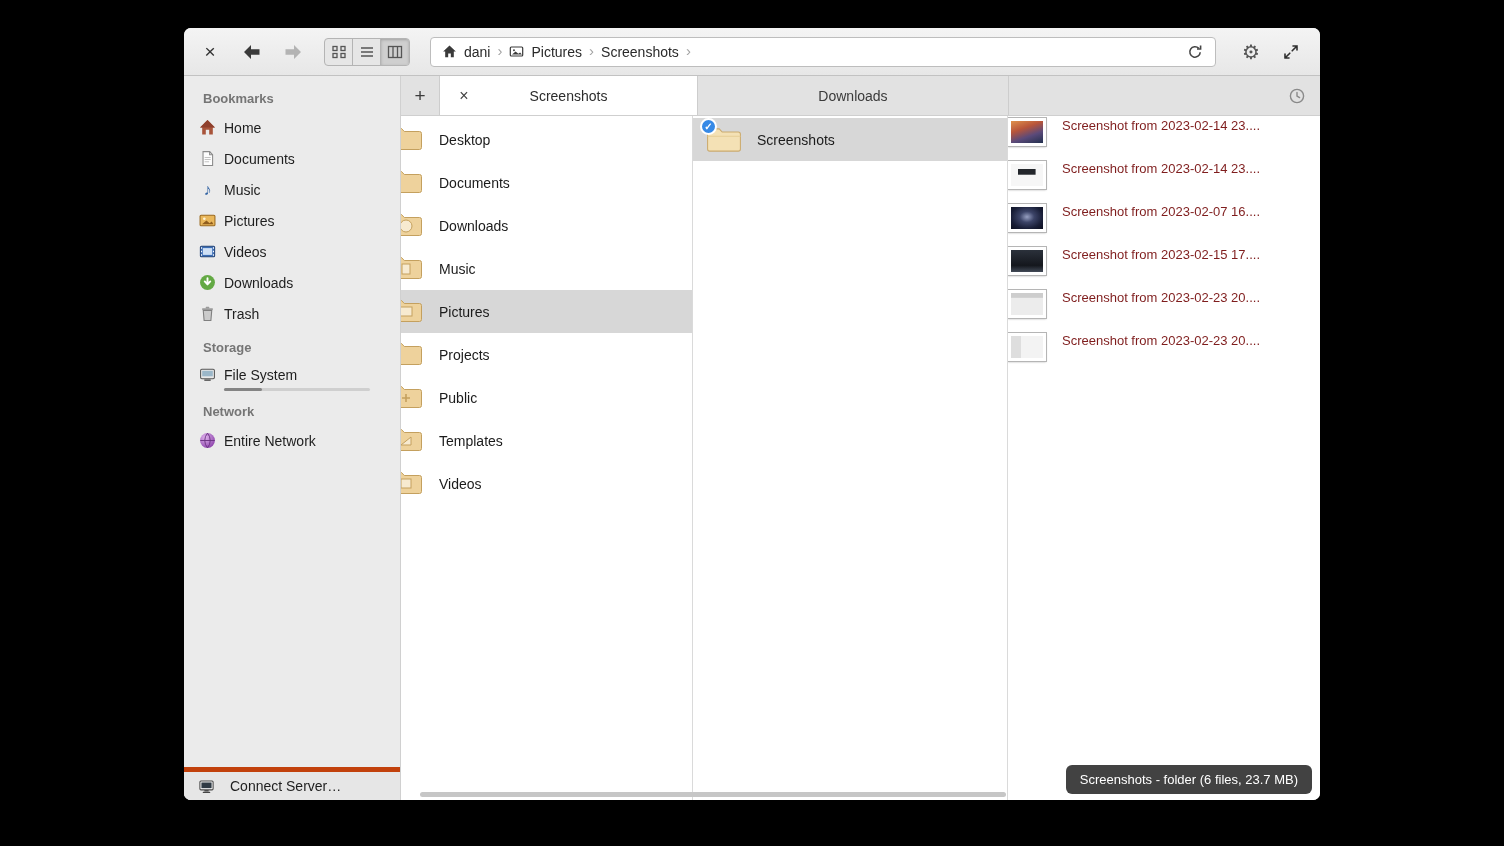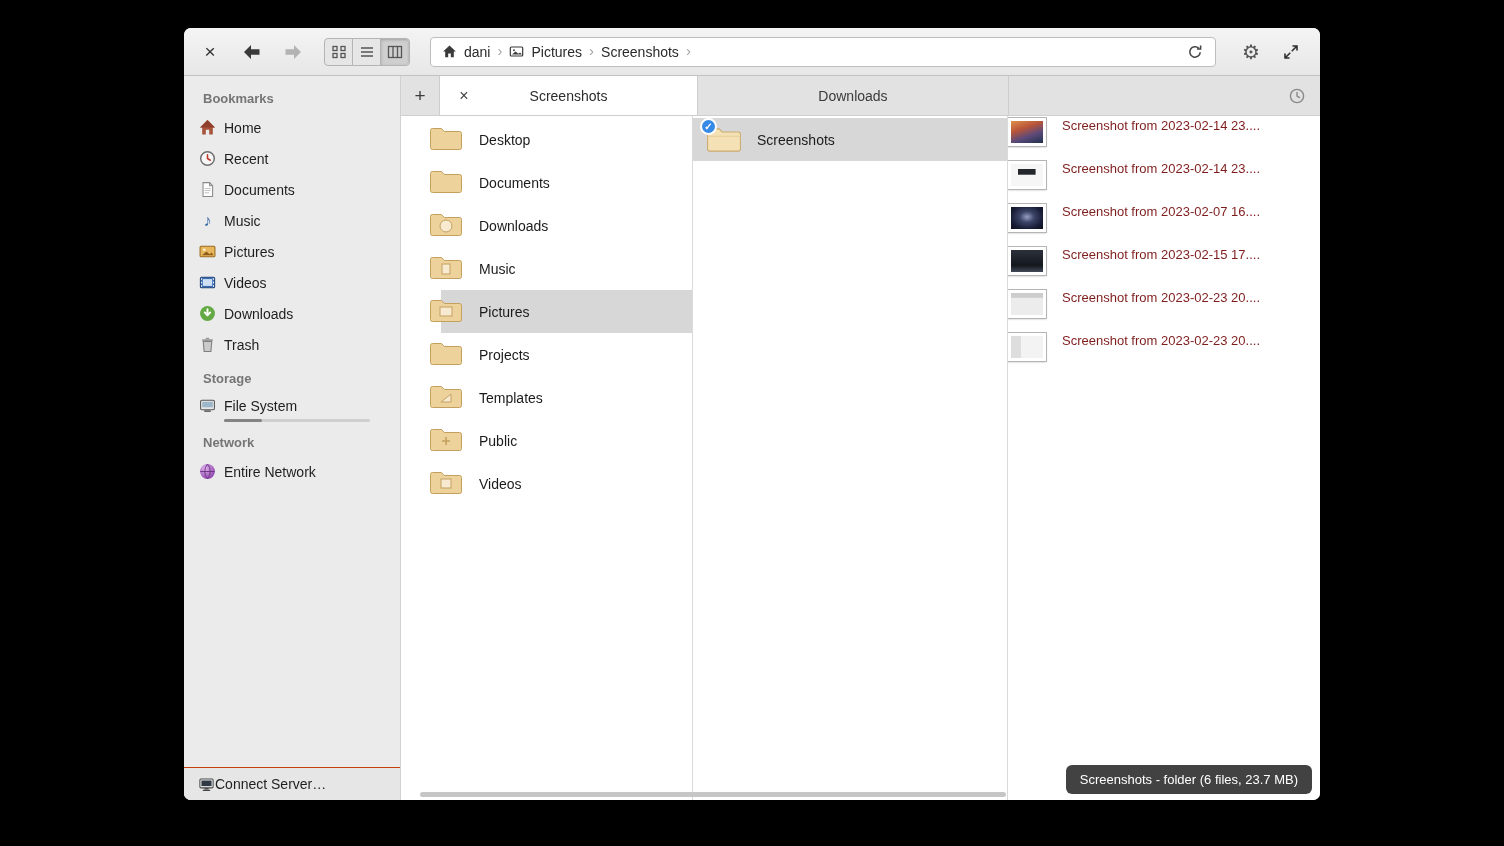--- a/index.html
+++ b/index.html
@@ -38,39 +38,39 @@
 
   
   .sidebar { flex:0 0 217px; width:217px; background:#ebebeb; border-right:1px solid #d0d0d0;
              display:flex; flex-direction:column; color:#1e1e1e; }
   .sb-scroll { flex:1; padding-top:4px; overflow:hidden; }
   .sb-header { font-weight:bold; color:#757575; font-size:13px; padding:11px 12px 6px 19px; }
   .sb-item { display:flex; align-items:center; gap:8px; height:31px; padding-left:15px; font-size:14px; cursor:pointer; }
   .sb-icon { width:17px; height:17px; flex:0 0 17px; display:flex; align-items:center; justify-content:center; }
   .fs-bar { height:3px; background:#cfcfcf; border-radius:2px; margin:0 30px 2px 40px; position:relative; }
   .fs-bar-fill { position:absolute; left:0; top:0; bottom:0; width:26%; background:#848484; border-radius:2px; }
-  .sb-footer { flex:0 0 33px; border-top:1px solid #c2410c; background:#e6e6e6; display:flex; align-items:center;
-               gap:0; padding-left:14px; font-size:14px; cursor:pointer; }
+  .sb-footer { flex:0 0 33px; border-top:5px solid #c2410c; background:#e6e6e6; display:flex; align-items:center;
+               gap:15px; padding-left:14px; font-size:14px; cursor:pointer; }
 
   
   .main { flex:1; min-width:0; display:flex; flex-direction:column; background:#fff; position:relative; }
   .tabbar { flex:0 0 40px; display:flex; align-items:stretch; background:#e2e2e2; border-bottom:1px solid #cfcfcf; }
   .newtab-btn { width:38px; border:none; background:transparent; font-size:19px; color:#3c3c3c; cursor:pointer; }
   .tab { display:flex; align-items:center; justify-content:center; position:relative; font-size:14px; color:#2c2c2c; cursor:pointer; }
   .tab.active { width:259px; background:#fff; border-left:1px solid #cdcdcd; border-right:1px solid #cdcdcd; }
   .tab.inactive { width:311px; border-right:1px solid #cdcdcd; color:#3a3a3a; }
   .tab-close { position:absolute; left:11px; top:0; bottom:0; width:26px; border:none; background:transparent;
                font-size:16px; color:#444; cursor:pointer; }
   .tab-fill { flex:1; }
   .history-btn { width:46px; border:none; background:transparent; display:flex; align-items:center; justify-content:center; cursor:pointer; }
 
   
   .cols { flex:1; display:flex; min-height:0; position:relative; }
   .col { overflow:hidden; padding-top:2px; }
-  .col1 { flex:0 0 292px; border-right:1px solid #dadada;padding-left:40px; }
+  .col1 { flex:0 0 292px; border-right:1px solid #dadada; }
   .col2 { flex:0 0 315px; border-right:1px solid #dadada; }
   .col3 { flex:1; }
   .row { height:43px; display:flex; align-items:center; font-size:14px; color:#1b1b1b; cursor:pointer; }
   .row.selected { background:#d7d7d7; }
   .col1 .row { position:relative; padding-left:38px; }
   .cut-folder { position:absolute; left:-12px; top:7px; width:34px; height:28px; }
   .col2 .row { padding-left:13px; gap:15px; }
   .folder-wrap { position:relative; width:36px; height:30px; flex:0 0 36px; }
   .badge { position:absolute; left:-6px; top:-7px; width:17px; height:17px; border-radius:50%;
            background:#3689e6; border:2px solid #fff; color:#fff; font-size:10px; font-weight:bold;
@@ -195,29 +195,20 @@
                 <svg width="17" height="17" viewBox="0 0 16 16">
                   <path d="M8 1 L15 8 H13 V14.5 H9.6 V10.2 H6.4 V14.5 H3 V8 H1 Z" fill="#a8543a"></path>
                   <path d="M8 1 L15 8 H1 Z" fill="#8f3f2c"></path>
                 </svg>
               </span>
             <span>Home</span>
           </div>
           <div class="sb-item">
             <span class="sb-icon">
                 <svg width="17" height="17" viewBox="0 0 16 16">
-                  <circle cx="8" cy="8" r="6.4" fill="#f7f7f7" stroke="#6f6f6f" stroke-width="1.4"></circle>
-                  <path d="M8 4.4 V8 L10.6 9.6" stroke="#c0392b" stroke-width="1.5" fill="none" stroke-linecap="round"></path>
-                </svg>
-              </span>
-            <span>Recent</span>
-          </div>
-          <div class="sb-item">
-            <span class="sb-icon">
-                <svg width="17" height="17" viewBox="0 0 16 16">
                   <path d="M3.8 1.5 h6.2 l2.8 3 V14.5 H3.8 Z" fill="#fdfdfd" stroke="#8a8a8a"></path>
                   <path d="M10 1.5 v3 h2.8" fill="none" stroke="#8a8a8a"></path>
                   <g stroke="#c3c3c3">
                     <line x1="5.3" y1="7" x2="11" y2="7"></line>
                     <line x1="5.3" y1="9" x2="11" y2="9"></line>
                     <line x1="5.3" y1="11" x2="9.5" y2="11"></line>
                   </g>
                 </svg>
               </span>
             <span>Documents</span>
@@ -381,30 +372,30 @@
             </div>
             <div class="row">
               <svg class="cut-folder" viewBox="0 0 34 26">
                   <path d="M1.5 4.5a2 2 0 0 1 2-2h9l2.8 3h15.2a2 2 0 0 1 2 2v14a2 2 0 0 1-2 2h-27a2 2 0 0 1-2-2Z" fill="#eed29c" stroke="#c4a05e"></path>
                 </svg>
               <span>Projects</span>
             </div>
             <div class="row">
               <svg class="cut-folder" viewBox="0 0 34 26">
                   <path d="M1.5 4.5a2 2 0 0 1 2-2h9l2.8 3h15.2a2 2 0 0 1 2 2v14a2 2 0 0 1-2 2h-27a2 2 0 0 1-2-2Z" fill="#eed29c" stroke="#c4a05e"></path>
+                  <path d="M13 14 h8 M17 10 v8" stroke="#c4a05e" stroke-width="1.6"></path>
+                </svg>
+              <span>Public</span>
+            </div>
+            <div class="row">
+              <svg class="cut-folder" viewBox="0 0 34 26">
+                  <path d="M1.5 4.5a2 2 0 0 1 2-2h9l2.8 3h15.2a2 2 0 0 1 2 2v14a2 2 0 0 1-2 2h-27a2 2 0 0 1-2-2Z" fill="#eed29c" stroke="#c4a05e"></path>
                   <path d="M12 18 l10-8 v8z" fill="#f7ead0" stroke="#c4a05e"></path>
                 </svg>
               <span>Templates</span>
-            </div>
-            <div class="row">
-              <svg class="cut-folder" viewBox="0 0 34 26">
-                  <path d="M1.5 4.5a2 2 0 0 1 2-2h9l2.8 3h15.2a2 2 0 0 1 2 2v14a2 2 0 0 1-2 2h-27a2 2 0 0 1-2-2Z" fill="#eed29c" stroke="#c4a05e"></path>
-                  <path d="M13 14 h8 M17 10 v8" stroke="#c4a05e" stroke-width="1.6"></path>
-                </svg>
-              <span>Public</span>
             </div>
             <div class="row">
               <svg class="cut-folder" viewBox="0 0 34 26">
                   <path d="M1.5 4.5a2 2 0 0 1 2-2h9l2.8 3h15.2a2 2 0 0 1 2 2v14a2 2 0 0 1-2 2h-27a2 2 0 0 1-2-2Z" fill="#eed29c" stroke="#c4a05e"></path>
                   <rect x="12" y="9" width="10" height="9" fill="#f7ead0" stroke="#c4a05e"></rect>
                 </svg>
               <span>Videos</span>
             </div>
           </div>
 

